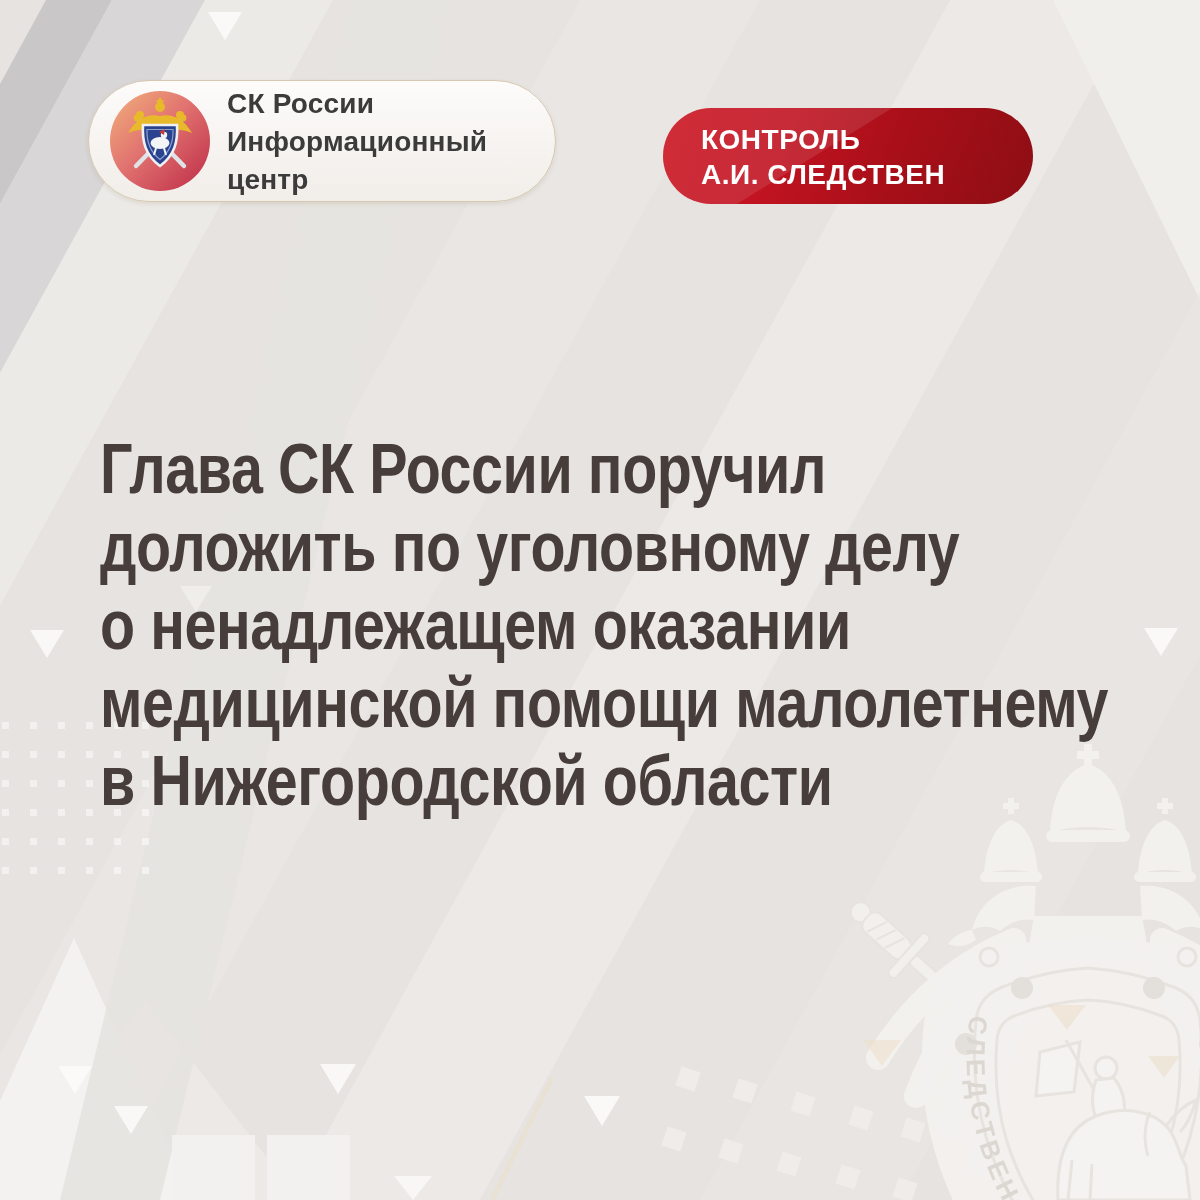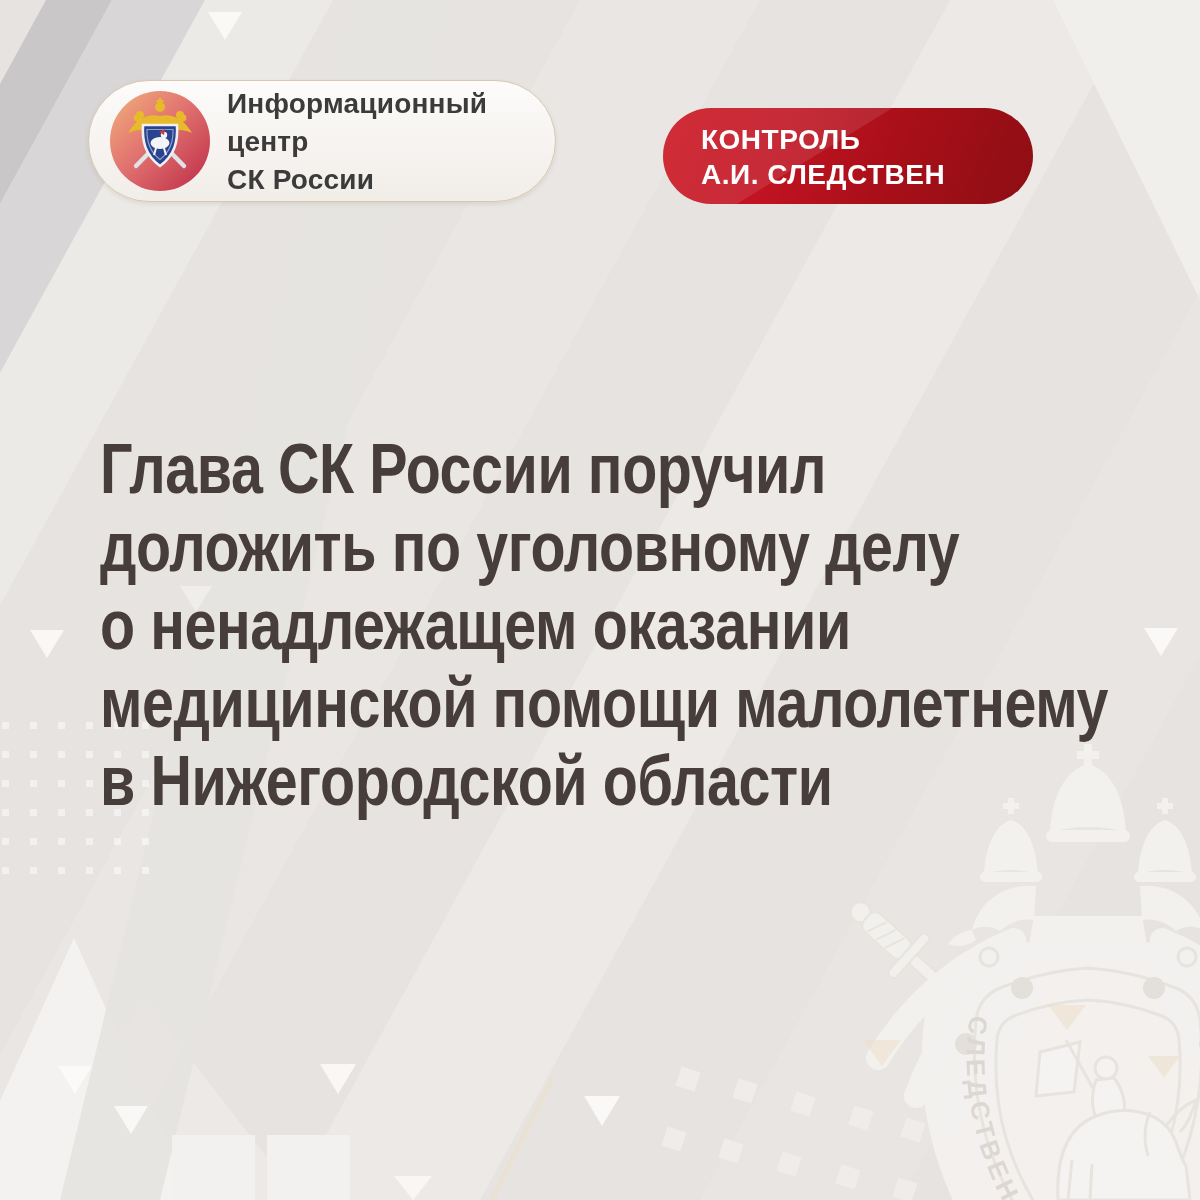--- a/index.html
+++ b/index.html
@@ -221,22 +221,22 @@
         </g>
         <path d="M33,34 L67,34 C68,50 65,64 50,75 C35,64 32,50 33,34 Z" fill="#2a4390" stroke="#eef0f4" stroke-width="2.6"></path>
         <path d="M37,38.5 L63,38.5 C63.5,50 61,60 50,68.5 C39,60 36.5,50 37,38.5 Z" fill="none" stroke="#8ea0c8" stroke-width="1.2"></path>
         <ellipse cx="50" cy="52" rx="9.5" ry="6" fill="#f3f4f6"></ellipse>
         <circle cx="54" cy="44" r="3.2" fill="#f3f4f6"></circle>
         <path d="M49,41 L55,38 L54,44 Z" fill="#c83c3c"></path>
         <path d="M46,57 L44,64 M54,57 L56,64" stroke="#f3f4f6" stroke-width="2"></path>
       </svg>
     </span>
     <div class="info-text">
+      <div>СК России</div>
       <div>Информационный центр</div>
-      <div>СК России</div>
     </div>
   </div>
 
   <div class="control-badge">
     <span class="shine"></span>
     <div class="bline">КОНТРОЛЬ</div>
     <div class="bline">А.И. СЛЕДСТВЕН</div>
   </div>
 
   <div class="headline">

